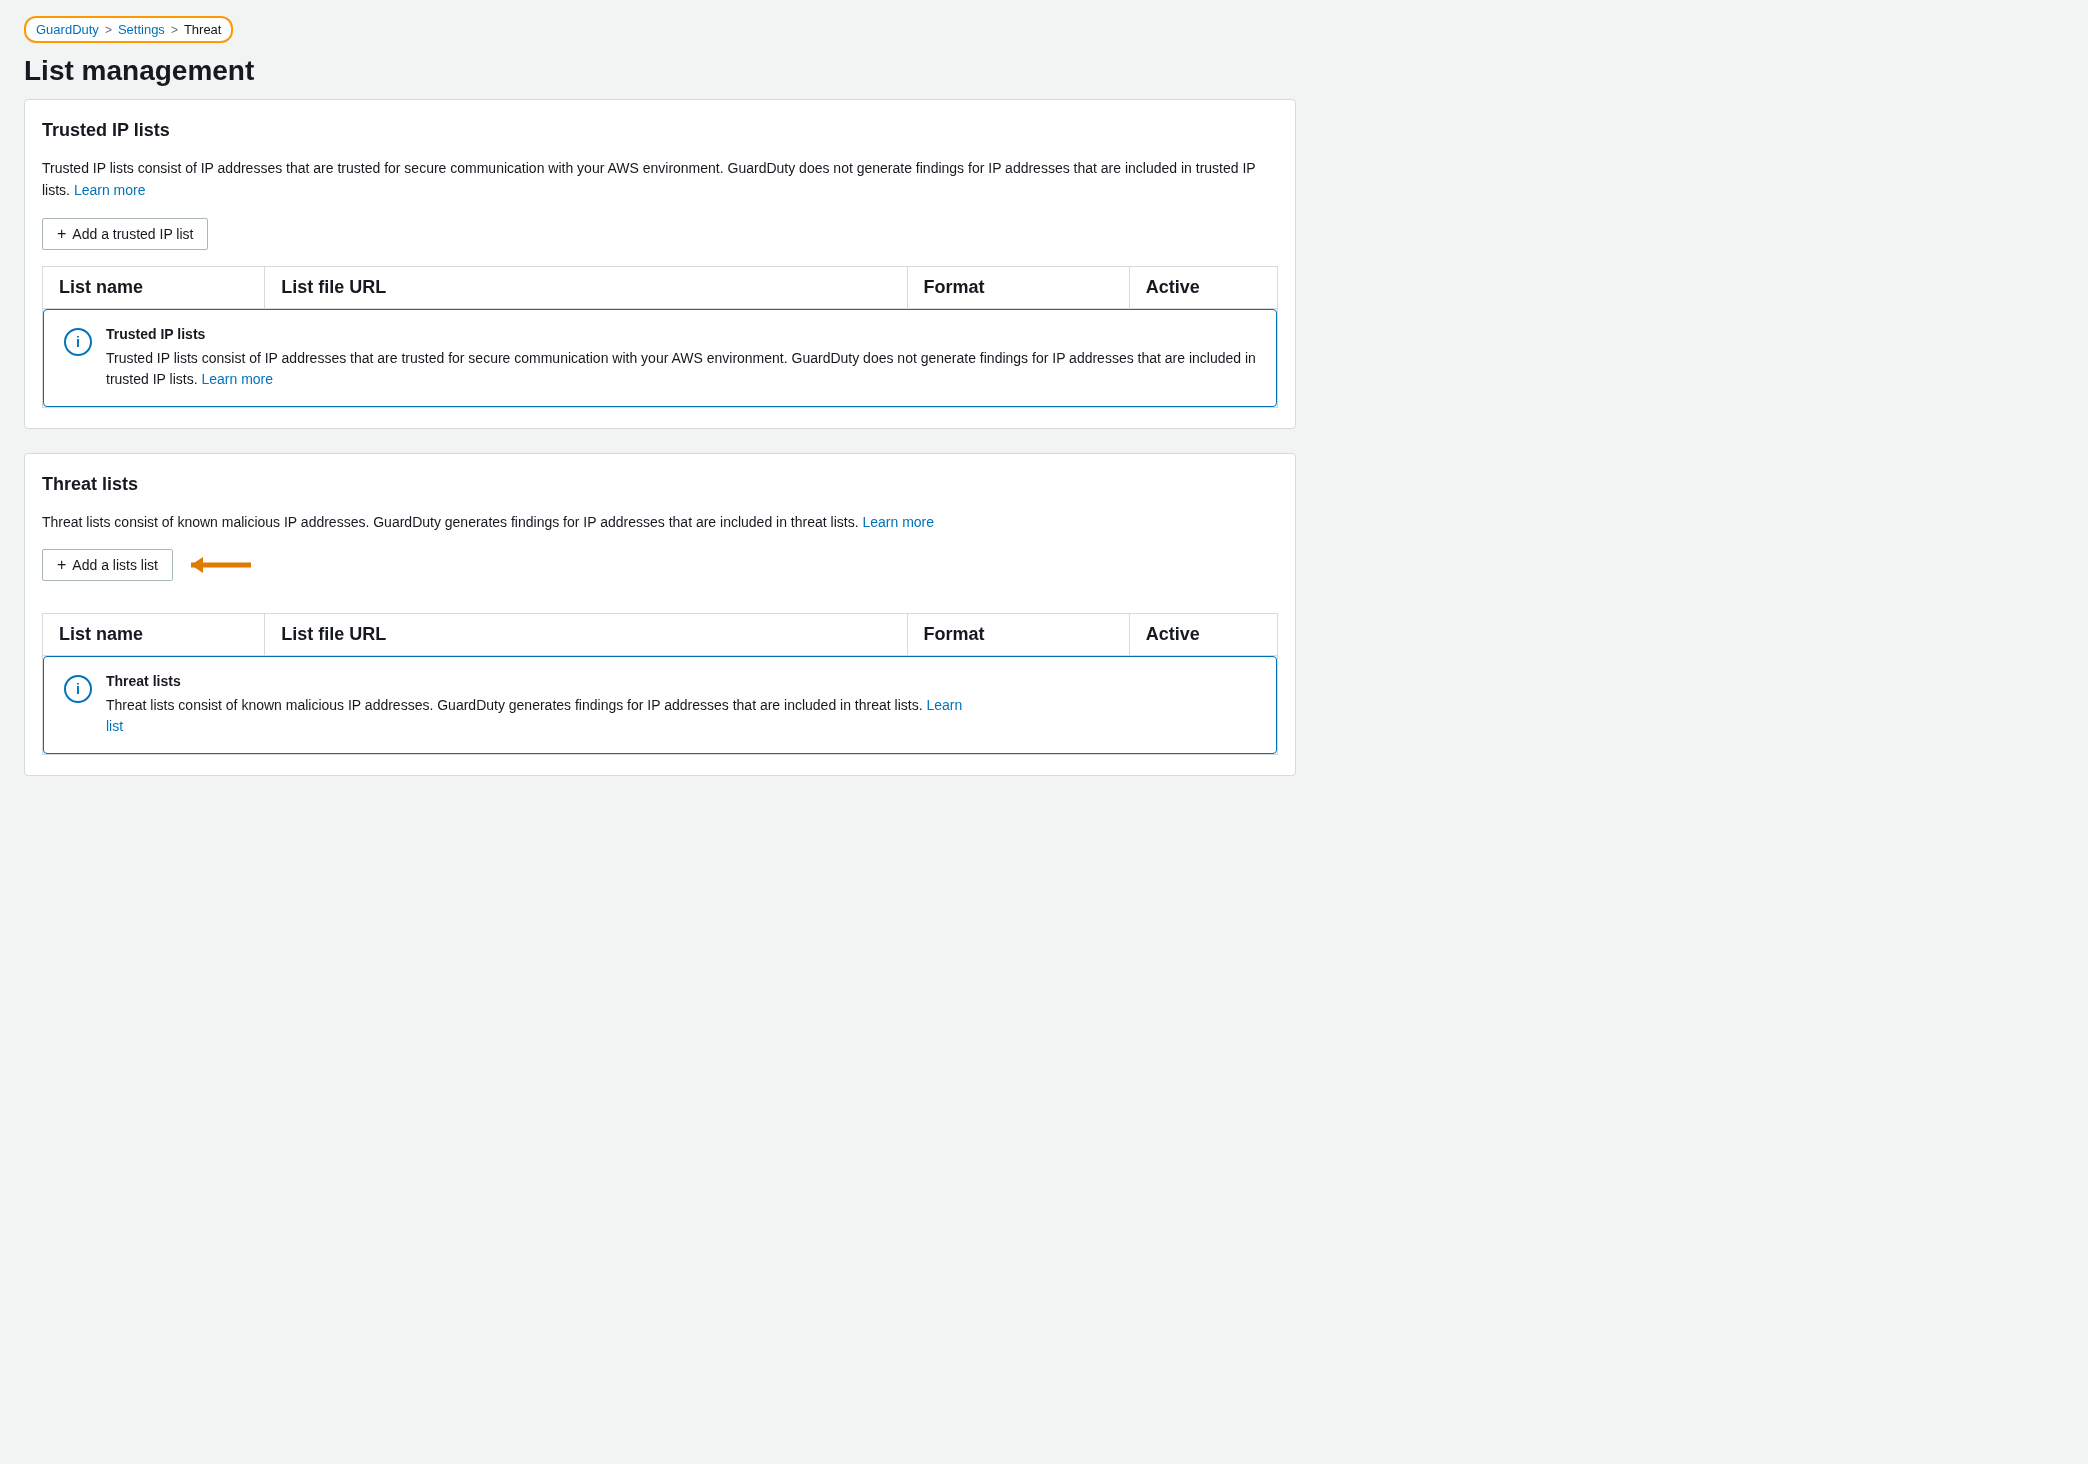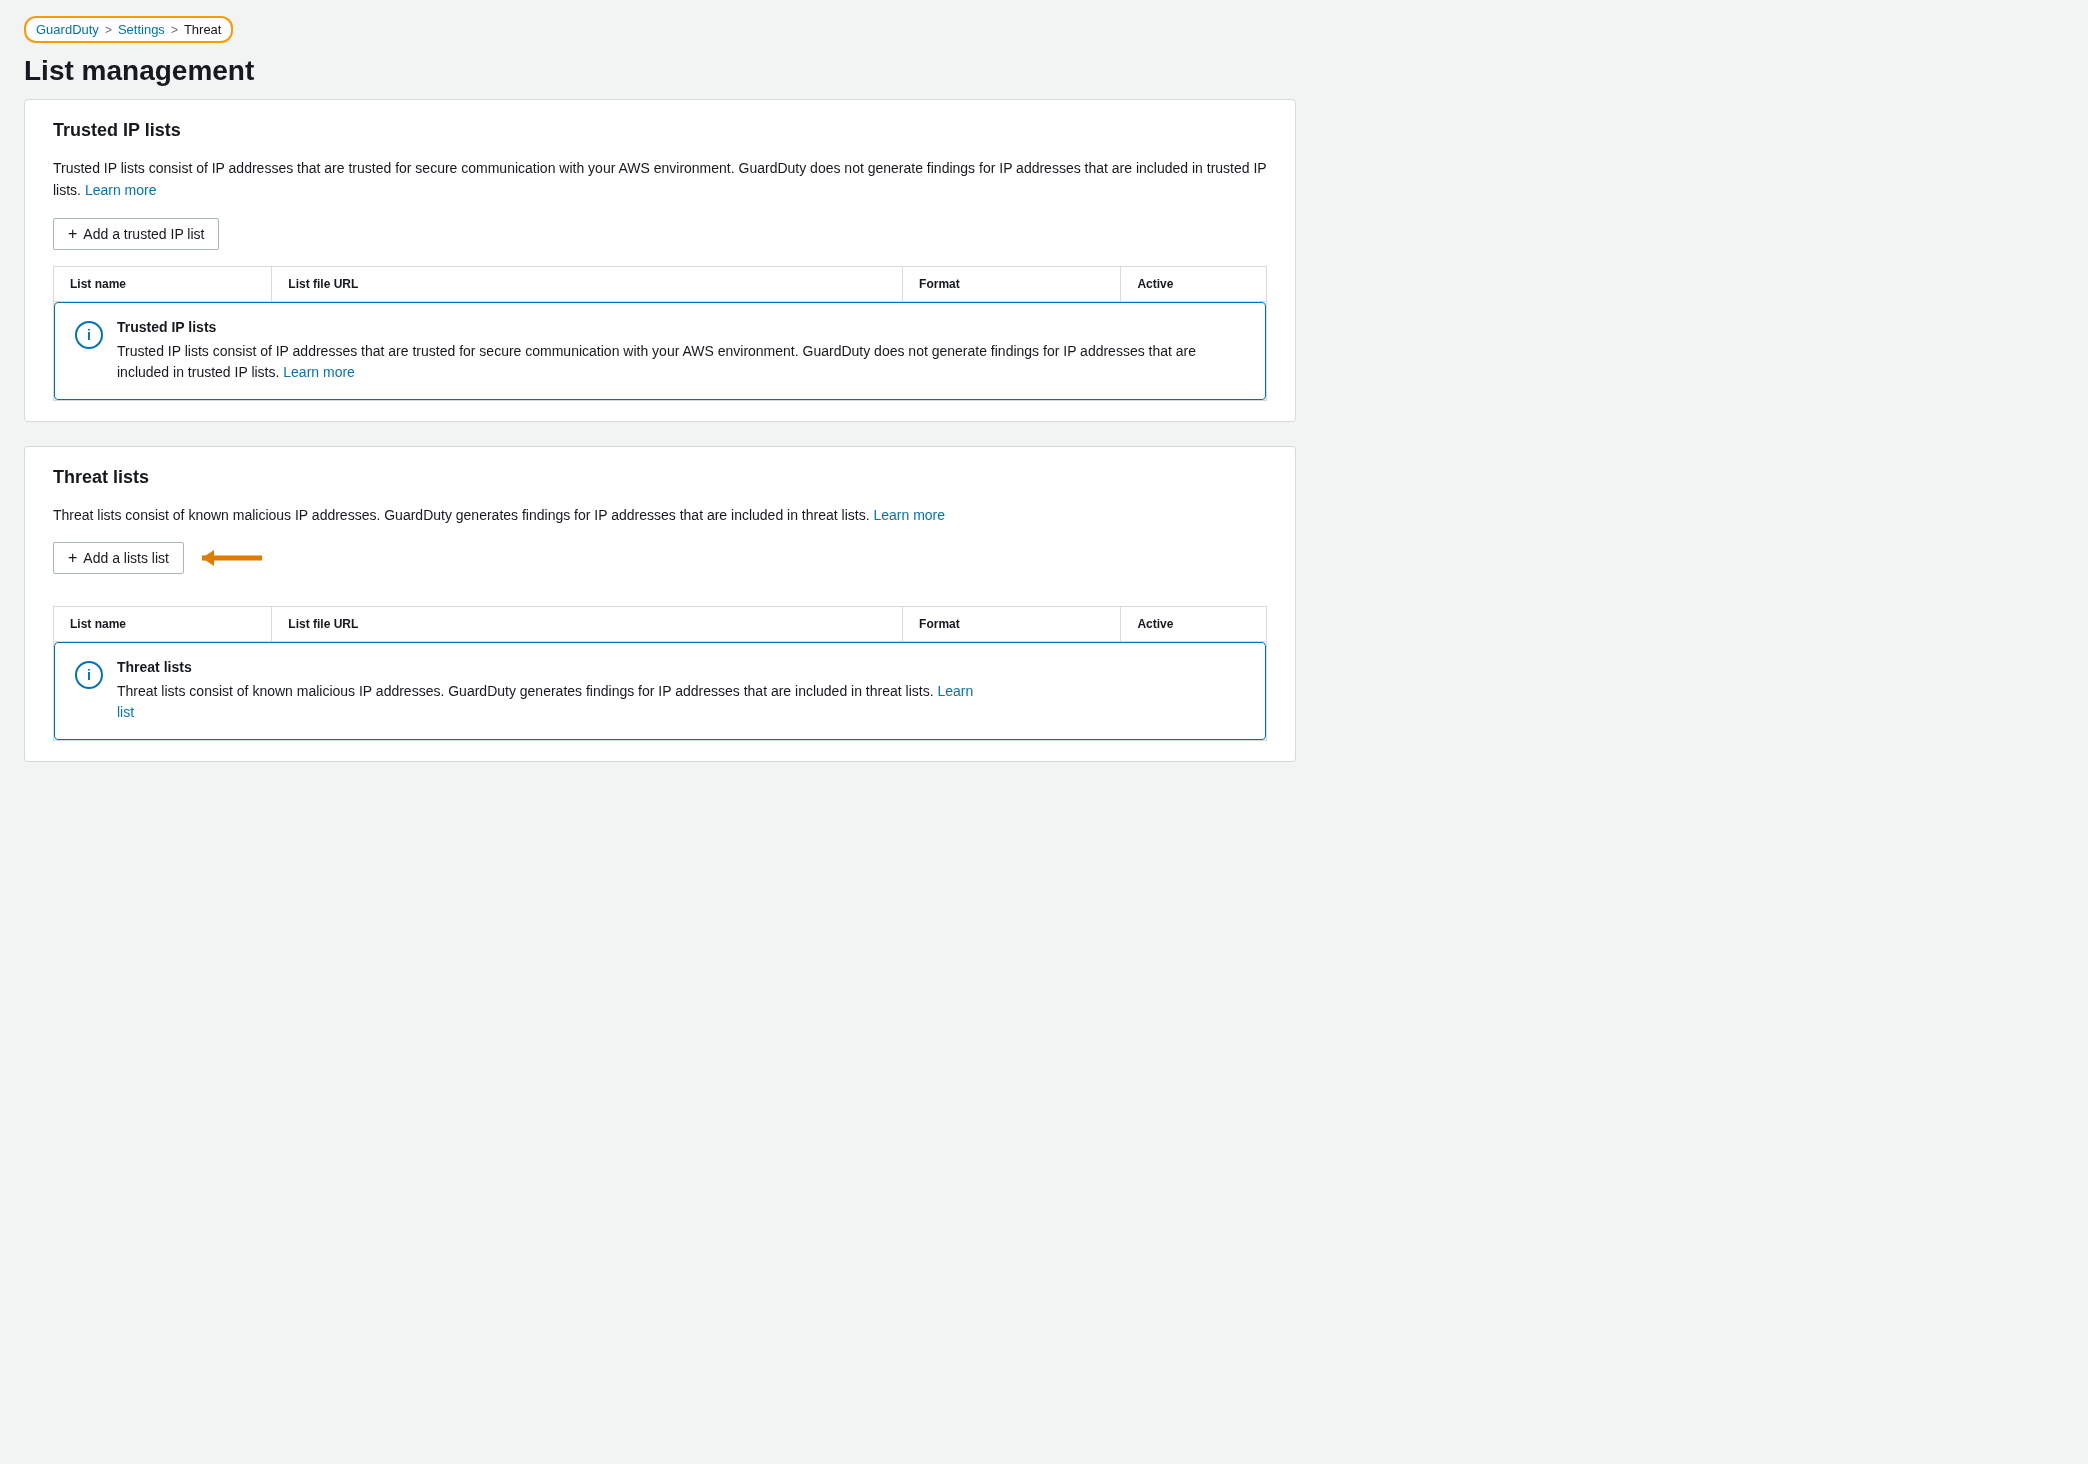--- a/index.html
+++ b/index.html
@@ -50,21 +50,21 @@
       color: #16191f;
       margin-bottom: 12px;
     }
 
     
     .section-card {
       background: #fff;
       border: 1px solid #d5dbdb;
       border-radius: 4px;
       margin-bottom: 24px;
-      padding: 20px 28px;
+      padding: 20px 17px;
     }
 
     .section-title {
       font-size: 18px;
       font-weight: 700;
       color: #16191f;
       margin-bottom: 16px;
     }
 
     .section-description {
@@ -106,21 +106,21 @@
       border-collapse: collapse;
       border: 1px solid #d5dbdb;
     }
     .data-table thead tr {
       background: #fff;
       border-bottom: 1px solid #d5dbdb;
     }
     .data-table thead th {
       text-align: left;
       padding: 10px 16px;
-      font-size: 12px;
+      font-size: 18px;
       font-weight: 700;
       color: #16191f;
       border-right: 1px solid #d5dbdb;
     }
     .data-table thead th:last-child {
       border-right: none;
     }
     .data-table tbody tr {
       border-top: 1px solid #d5dbdb;
     }

